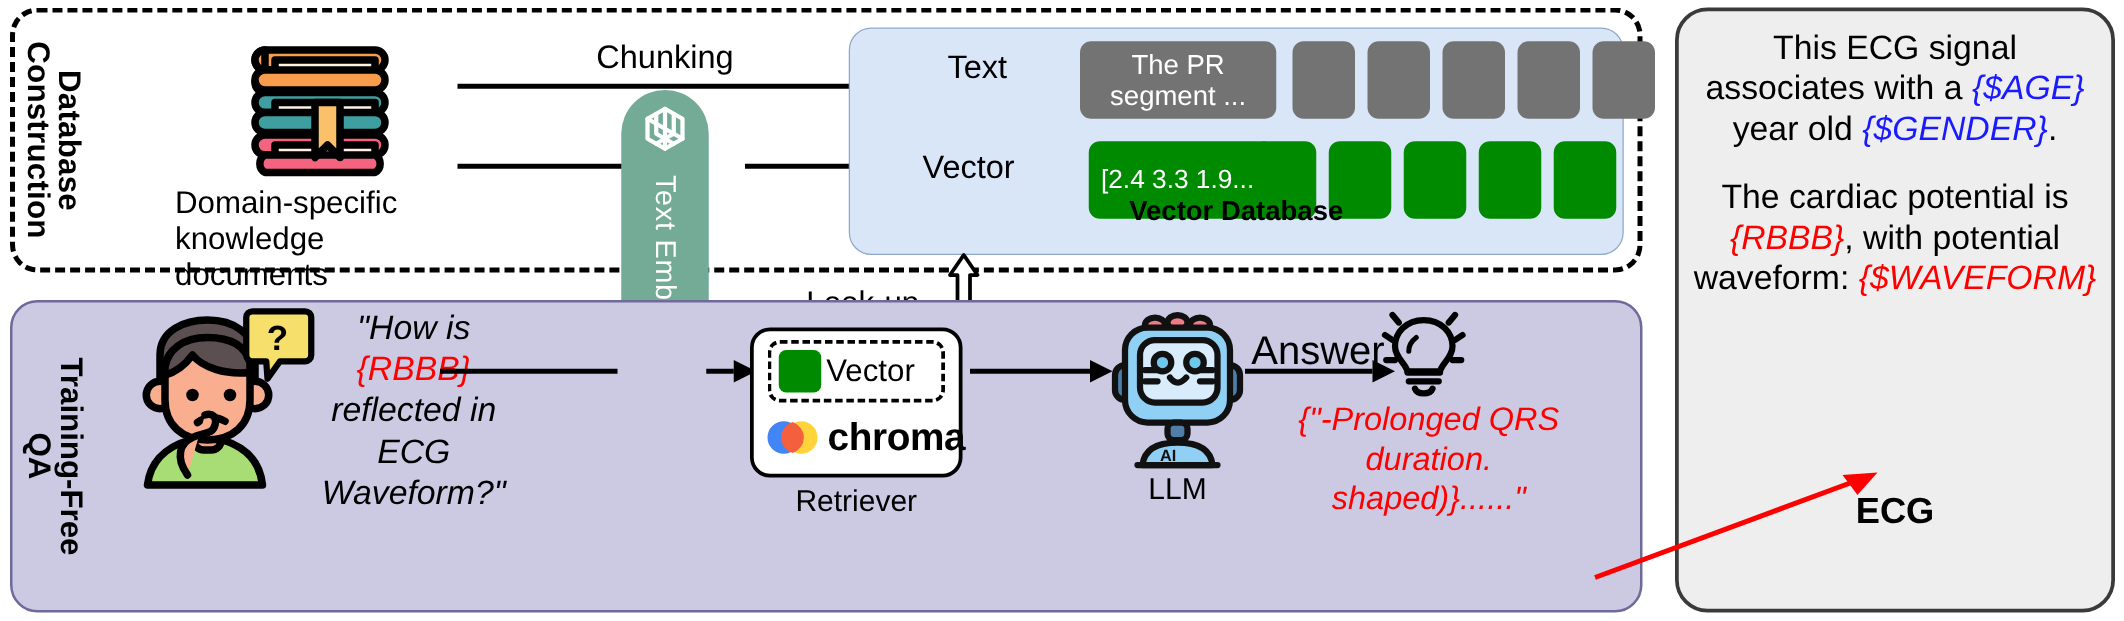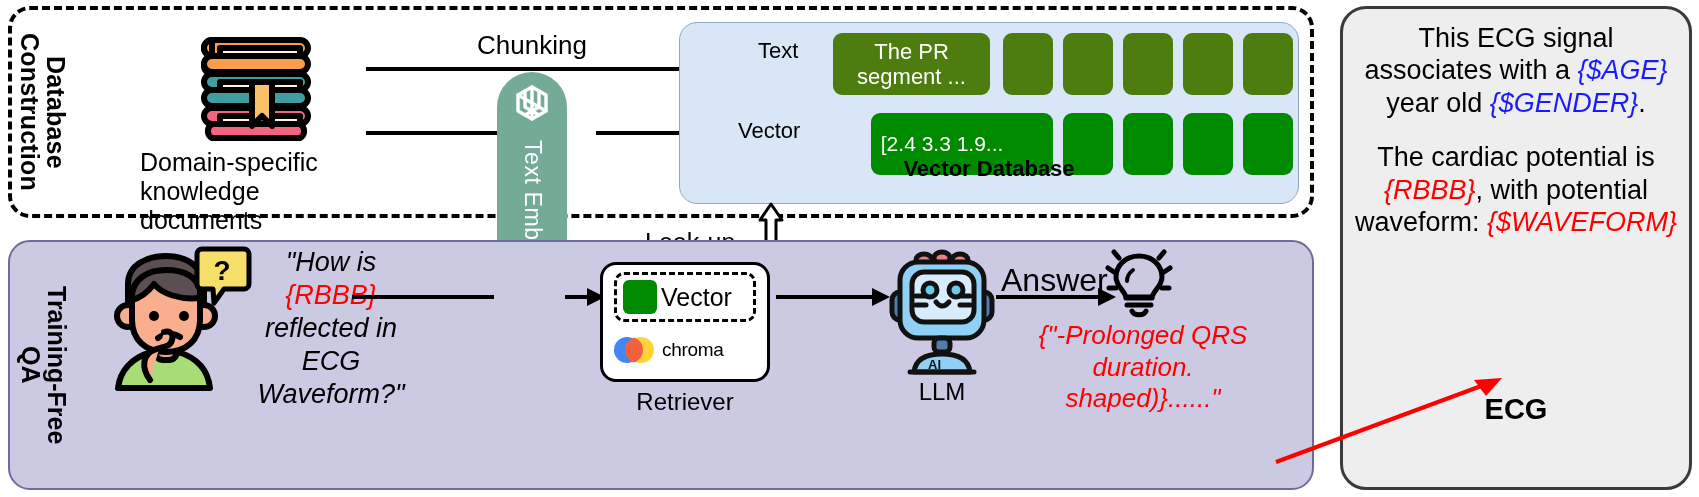--- a/index.html
+++ b/index.html
@@ -32,25 +32,25 @@
   #openai-logo{left:505px;top:80px;width:54px;height:54px;}
   #embed-text{left:497px;top:140px;width:70px;height:228px;
             display:flex;align-items:flex-start;justify-content:center;}
   #embed-text span{writing-mode:vertical-rl;color:#fff;font-size:23px;letter-spacing:.6px;}
 
   
   #vdb{left:679px;top:22px;width:620px;height:182px;background:#d9e6f8;
        border:1.5px solid #8fa8c8;border-radius:18px;box-sizing:border-box;}
   #vdb-title{left:679px;top:156px;width:620px;text-align:center;
        font-size:22px;font-weight:bold;}
-  .row-label{position:absolute;font-size:22px;}
+  .row-label{position:absolute;font-size:26px;}
   #lbl-text{left:758px;top:38px;}
   #lbl-vector{left:738px;top:118px;}
   .chunk{position:absolute;border-radius:9px;}
-  .chunk.text{background:#4d7c0f;}
+  .chunk.text{background:#737373;margin-left:31px;}
   .chunk.vec{background:#008a00;}
   .chunk .ctext{display:flex;align-items:center;justify-content:center;
        width:100%;height:100%;color:#fff;font-size:22px;line-height:1.15;text-align:center;}
   .chunk .ctext.mono{font-size:21px;}
 
   
   #lookup-label{left:645px;top:228px;font-size:25px;}
   #lookup-arrow{left:758px;top:204px;width:26px;height:90px;}
 
   
@@ -77,21 +77,21 @@
   #retriever{left:600px;top:262px;width:170px;height:120px;background:#fff;
             border:3px solid #000;border-radius:16px;box-sizing:border-box;}
   #retr-vec-box{left:614px;top:272px;width:142px;height:50px;
             border:3px dashed #000;border-radius:10px;box-sizing:border-box;
             display:flex;align-items:center;gap:4px;padding-left:6px;}
   #retr-vec-swatch{width:34px;height:34px;background:#008a00;border-radius:6px;}
   #retr-vec-label{font-size:25px;}
   #chroma-row{left:614px;top:330px;width:146px;height:40px;
             display:flex;align-items:center;gap:8px;}
   #chroma-logo{width:40px;height:36px;position:relative;}
-  #chroma-word{font-size:19px;font-weight:normal;letter-spacing:-.3px;text-align:center;}
+  #chroma-word{font-size:31px;font-weight:bold;letter-spacing:-.3px;text-align:center;}
   #retriever-caption{left:600px;top:388px;width:170px;text-align:center;font-size:24px;}
 
   
   #e2r-arrow{left:565px;top:288px;width:40px;height:18px;}
   #r2l-arrow{left:776px;top:288px;width:114px;height:18px;}
 
   
   #robot{left:890px;top:252px;width:104px;height:124px;}
   #llm-caption{left:880px;top:378px;width:124px;text-align:center;font-size:24px;}
 

